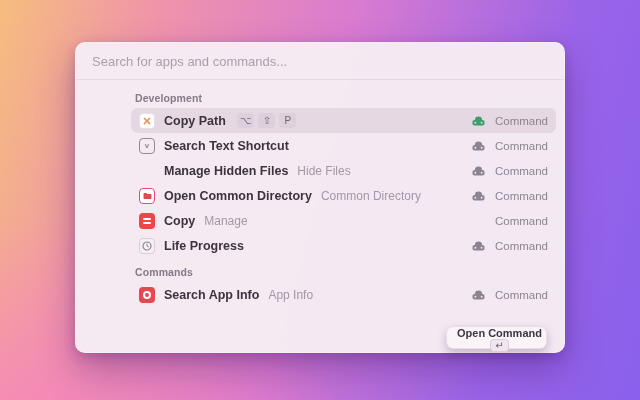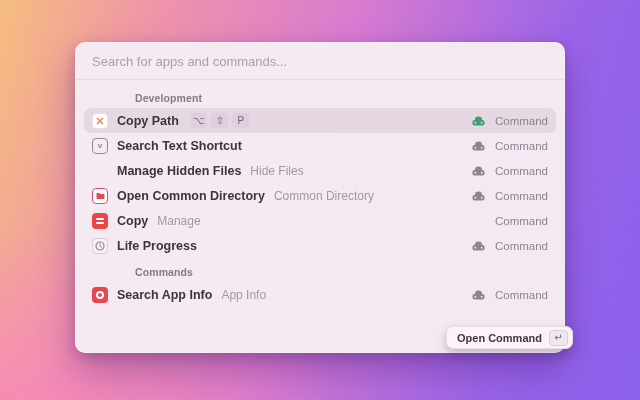--- a/index.html
+++ b/index.html
@@ -33,21 +33,21 @@
   }
   .searchbar input::placeholder { color: #a89fad; opacity: 1; }
   .list { padding: 0 8px; }
   .section-header {
     font-size: 10.5px; font-weight: 600; color: #837a88;
     line-height: 11px; margin: 9px 0 4px 8px; letter-spacing: 0.1px; padding-left: 43px;
   }
   .section-header.first { margin-top: 13px; }
   .row {
     height: 25px; display: flex; align-items: center; gap: 9px;
-    padding: 4px 8px; border-radius: 7px;
+    padding: 4px 8px; border-radius: 7px; margin-left: 47px;
   }
   .row.selected { background: #e5d8e3; }
   .icon {
     width: 16px; height: 16px; flex: none; border-radius: 4px;
     display: flex; align-items: center; justify-content: center;
   }
   .title { font-size: 12.5px; font-weight: 600; color: #3b3440; white-space: nowrap; }
   .subtitle { font-size: 12px; color: #a198a7; white-space: nowrap; }
   .shortcuts { display: flex; gap: 4px; margin-left: 2px; }
   .key {
@@ -71,23 +71,24 @@
   .ic-store i { display: block; width: 8px; height: 2px; background: #fff; border-radius: 1px; }
   .ic-clockbox { background: #f6f0f4; border: 1px solid #d9cdd7; }
   .ic-appinfo { background: #e5484d; }
   .ic-appinfo i { display: block; width: 8px; height: 8px; border: 2px solid #fff; border-radius: 50%; }
   .ic-note { flex-direction: column; justify-content: flex-start; }
   .ic-note .sheet { width: 13px; height: 11px; background: rgba(255,255,255,0.85); border-radius: 3px; overflow: hidden; }
   .ic-note .bar { width: 13px; height: 5px; background: #f2c34c; border-radius: 3px 3px 1px 1px; }
 
   .tooltip {
     position: absolute; left: 446px; top: 326px; height: 23px; z-index: 5;
-    display: flex; align-items: center; gap: 7px; padding: 0 4px 0 10px;
+    display: flex; align-items: center; padding: 0 4px 0 10px;
     background: #faf3f8; border: 1px solid #e8dce6; border-radius: 7px;
     box-shadow: 0 4px 10px rgba(60,20,70,0.25);
+    flex-direction: column;
   }
   .tooltip .tlabel { font-size: 11px; font-weight: 700; color: #3c3542; white-space: nowrap; }
   .tooltip .tkey {
     min-width: 19px; height: 16px; background: #f0e6ee; border: 1px solid #dccfda;
     border-radius: 4px; display: flex; align-items: center; justify-content: center;
     font-size: 10px; color: #6f6675;
   }
 </style>
 </head>
 <body>

